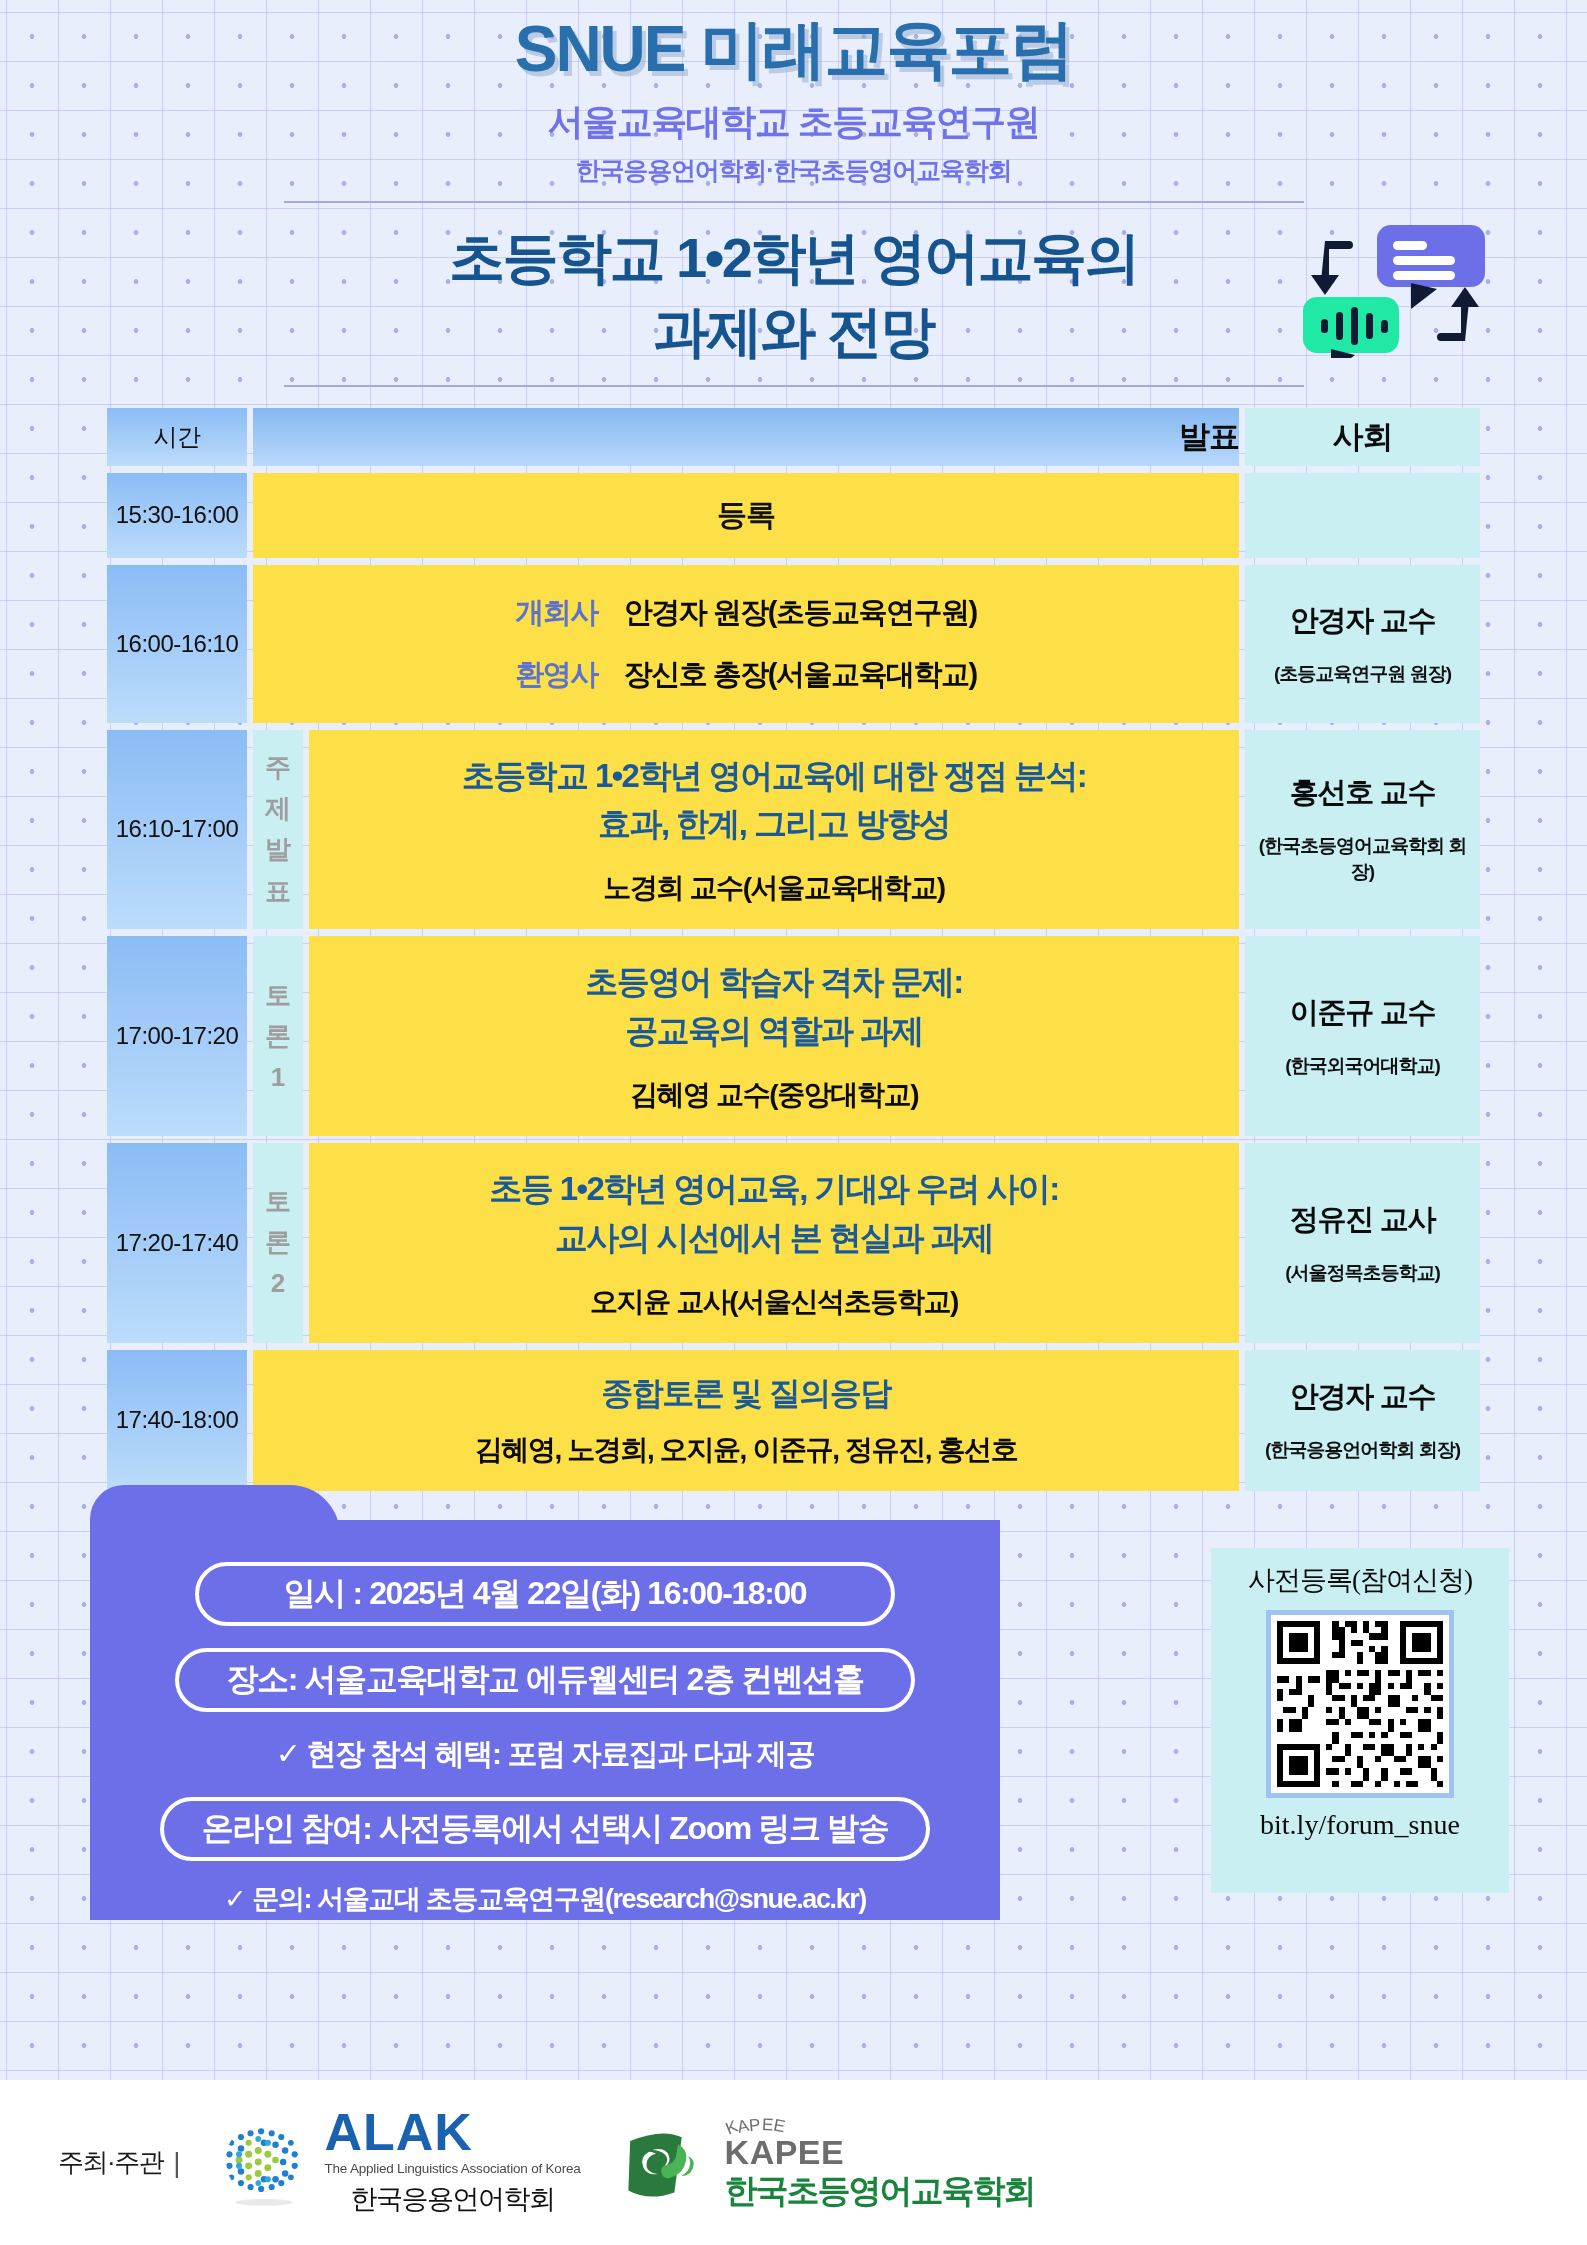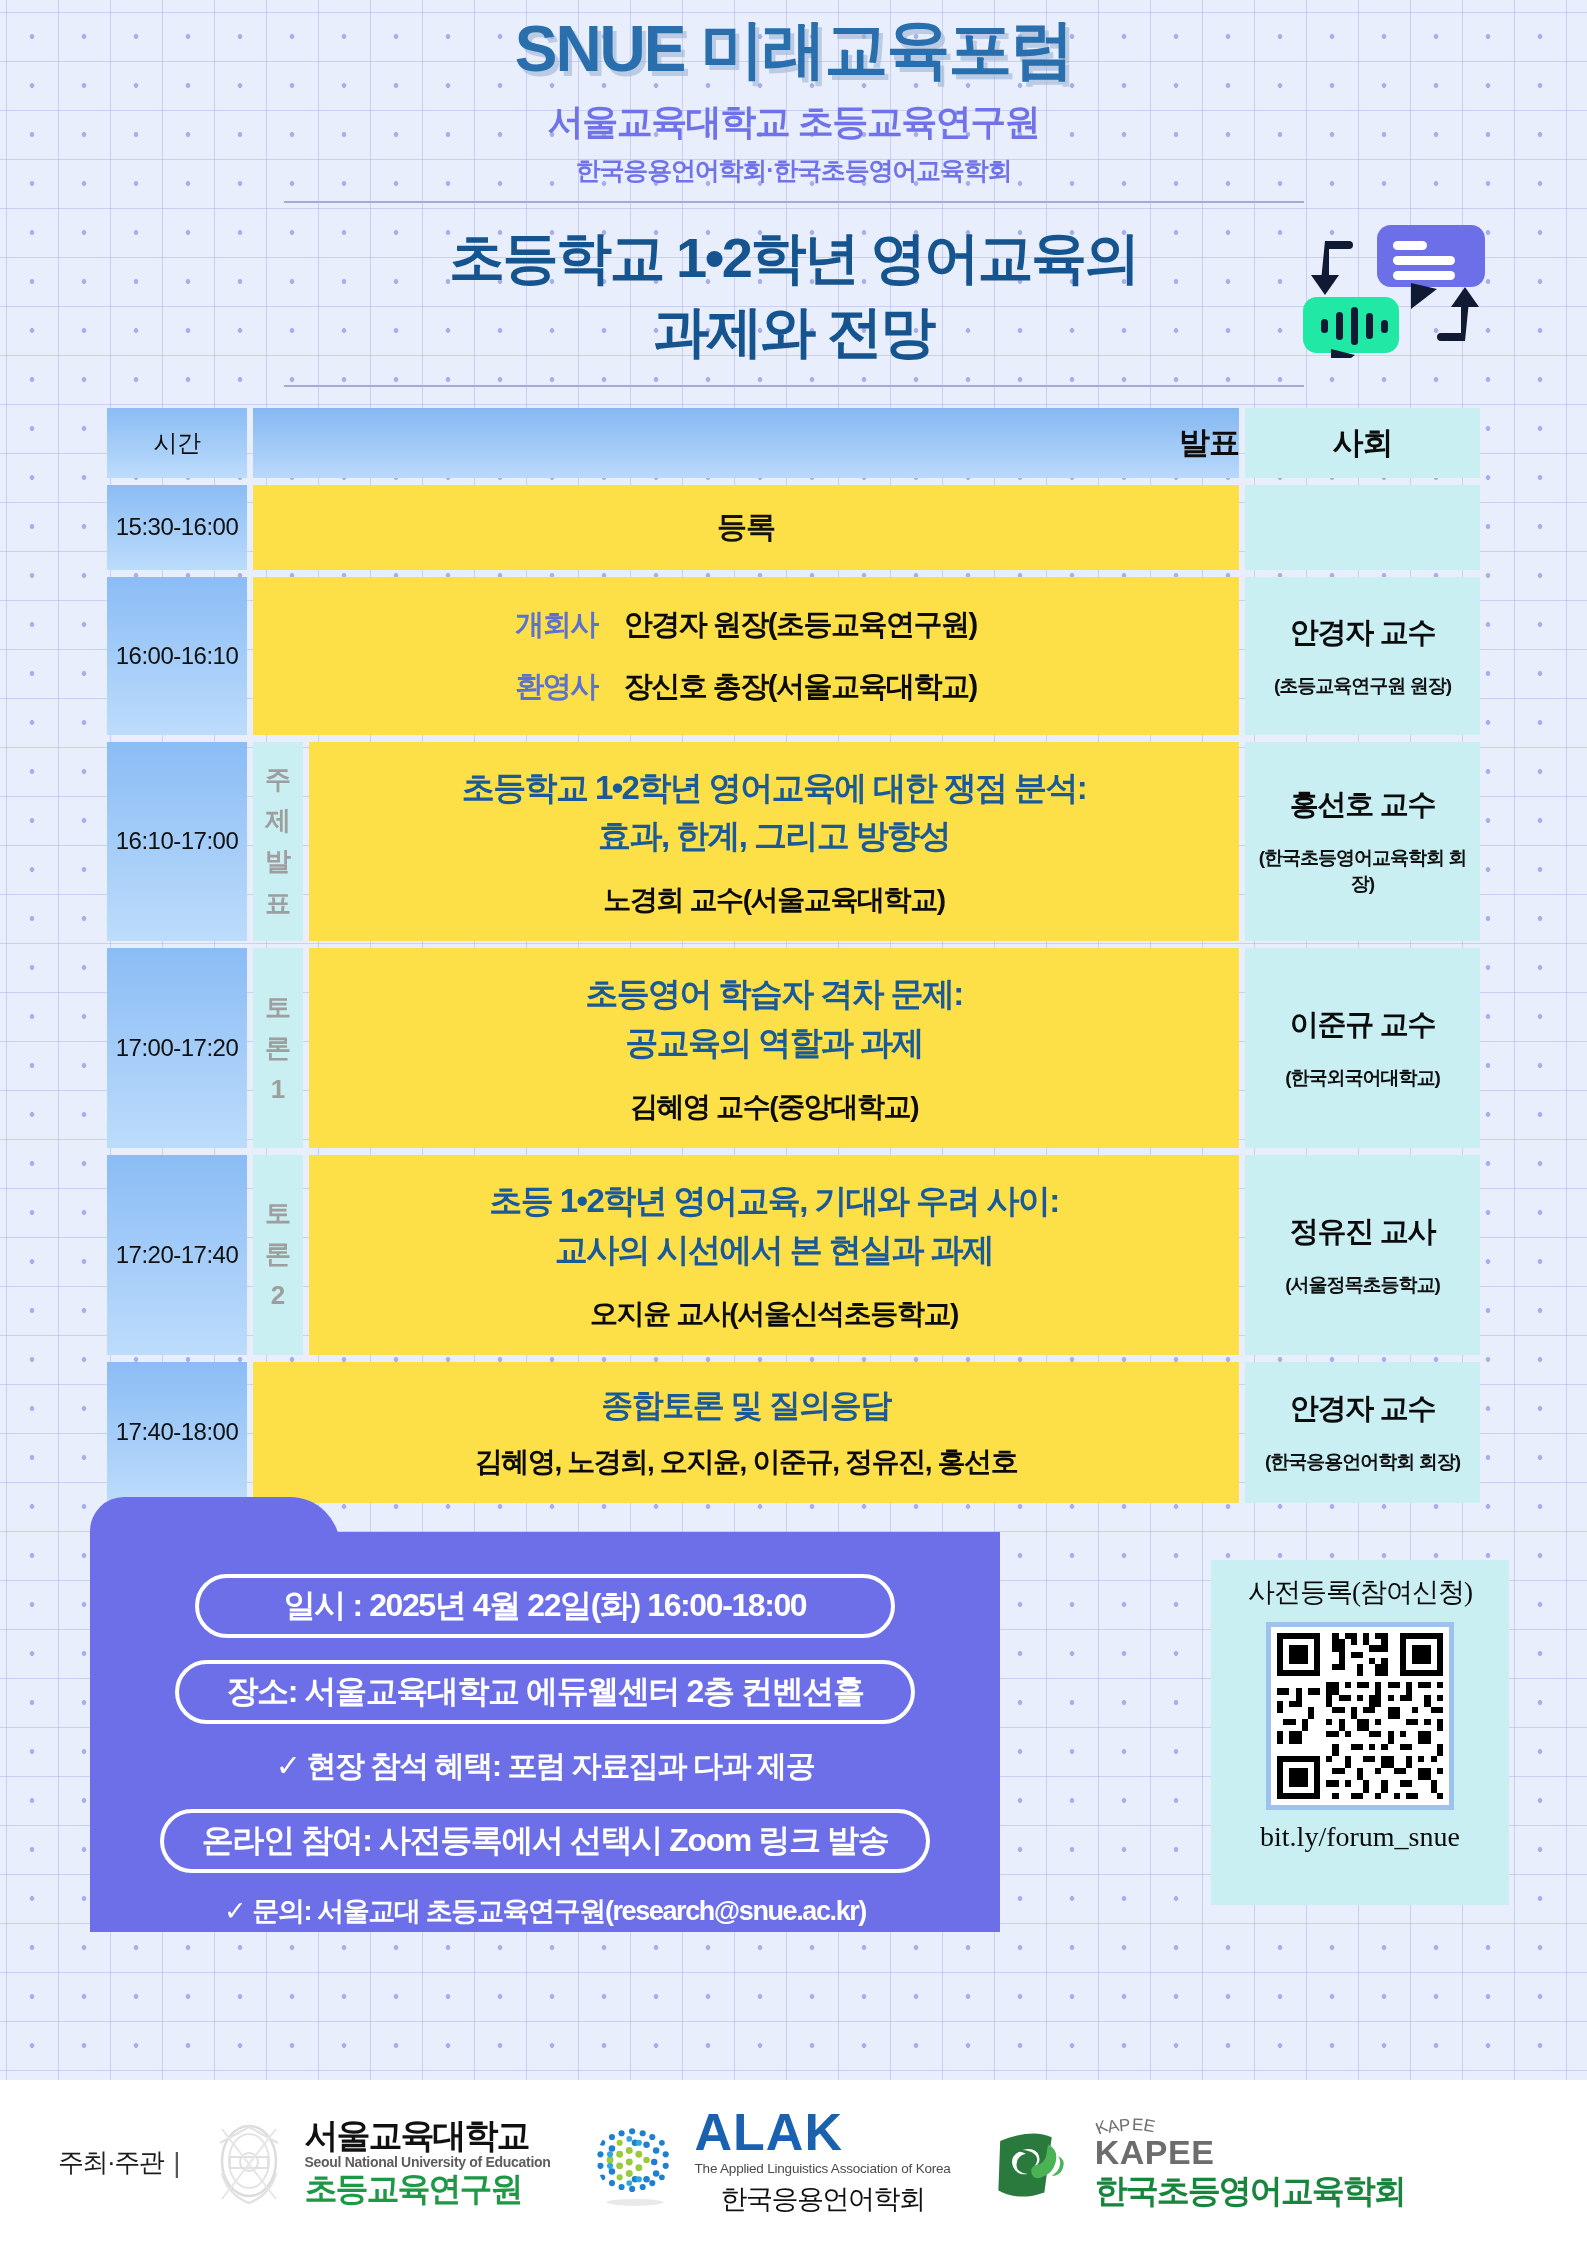--- a/index.html
+++ b/index.html
@@ -127,21 +127,21 @@
 
   .content-cell {
     background: #fde047;
     text-align: center;
     padding: 22px 10px;
   }
   .side-cell {
     width: 235px;
     background: #c9eff3;
     text-align: center;
-    padding: 14px 6px;
+    padding: 2px 6px;
   }
 
   .vlabel-cell {
     width: 50px;
     background: #c9eff3;
     text-align: center;
     padding: 6px 2px;
   }
   .vlabel {
     font-size: 26px;
@@ -597,37 +597,20 @@
       <div class="qr-link">bit.ly/forum_snue</div>
     </div>
   </div>
 
   <div class="footer">
     <div style="display:flex;align-items:center;">
       <span class="footer-label">주최·주관</span>
       <span class="footer-sep">|</span>
     </div>
 
-    <div class="logo">
-      <svg width="86" height="100" viewBox="0 0 86 100">
-        <ellipse cx="43" cy="48" rx="27" ry="35" fill="none" stroke="#dcdcdc" stroke-width="2.5"></ellipse>
-        <ellipse cx="43" cy="48" rx="20" ry="27" fill="none" stroke="#e4e4e4" stroke-width="2"></ellipse>
-        <rect x="24" y="44" width="38" height="11" fill="none" stroke="#e0e0e0" stroke-width="2"></rect>
-        <circle cx="43" cy="49" r="9" fill="none" stroke="#e0e0e0" stroke-width="2"></circle>
-        <path d="M14 30 L43 14 L72 30" fill="none" stroke="#e2e2e2" stroke-width="2"></path>
-        <path d="M16 60 Q22 82 43 90 Q64 82 70 60" fill="none" stroke="#e2e2e2" stroke-width="2.5"></path>
-        <line x1="16" y1="16" x2="70" y2="86" stroke="#e6e6e6" stroke-width="2"></line>
-        <line x1="70" y1="16" x2="16" y2="86" stroke="#e6e6e6" stroke-width="2"></line>
-      </svg>
-      <div>
-        <div class="logo-txt-ko">서울교육대학교</div>
-        <div class="logo-txt-en">Seoul National University of Education</div>
-        <div class="logo-txt-gr">초등교육연구원</div>
-      </div>
-    </div>
 
     <div class="logo" style="margin-left:10px;">
       <svg width="96" height="96" viewBox="0 0 100 100">
         <defs>
           <clipPath id="gclip">
               <circle cx="50" cy="48" r="40"></circle>
             </clipPath>
         </defs>
         <g clip-path="url(#gclip)">
           <circle cx="50" cy="48" r="40" fill="#ffffff"></circle>

